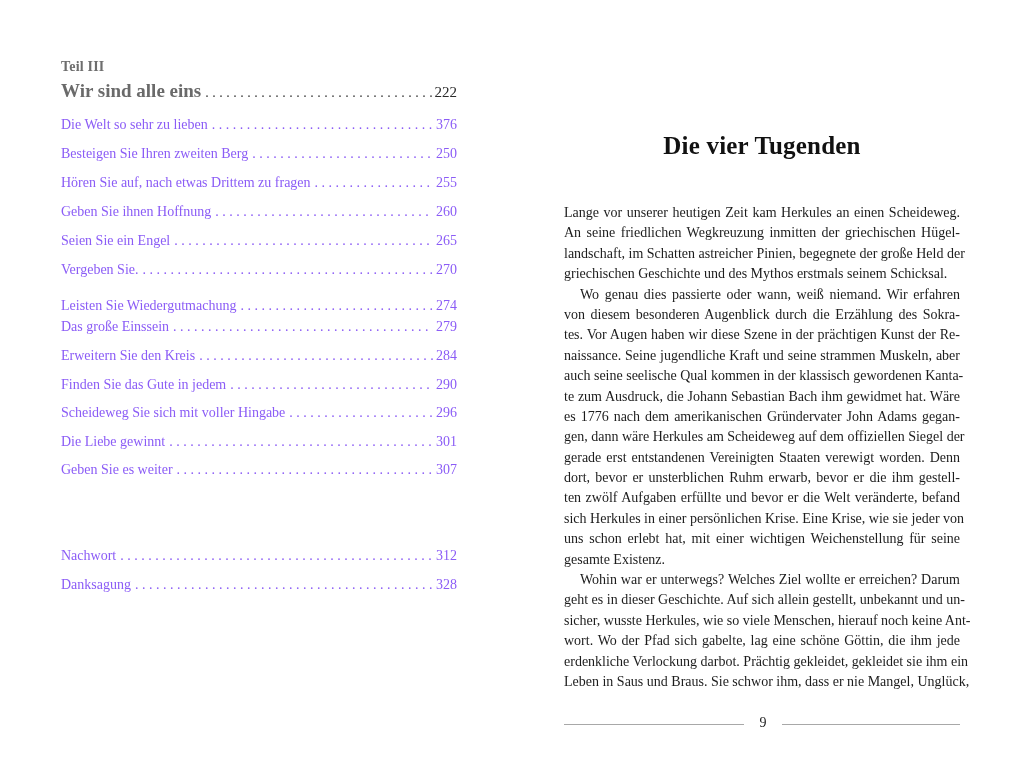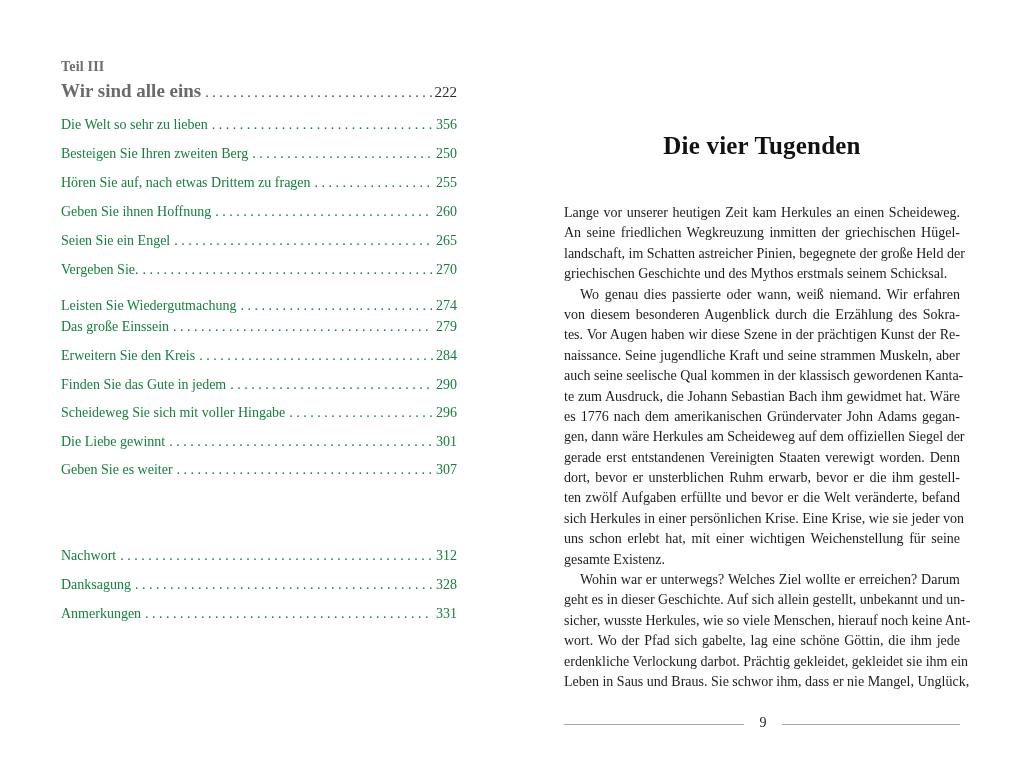--- a/index.html
+++ b/index.html
@@ -59,21 +59,21 @@
       top: 80px;
       font-size: 19px;
       font-weight: bold;
       color: #6a6a6a;
     }
     .toc-part .pg { font-weight: normal; font-size: 15px; color: #2a2a2a; }
     .toc-part .leader { color: #444; font-weight: normal; font-size: 14px; }
 
     .toc-entry {
       font-size: 14px;
-      color: #15803d;
+      color: #8b5cf6;
     }
 
     
     .chapter-title {
       position: absolute;
       left: 54px;
       width: 396px;
       top: 132px;
       text-align: center;
       font-family: Liberation Serif, serif;
@@ -138,21 +138,21 @@
 
   <div class="toc-row toc-part">
     <span class="title">Wir sind alle eins</span>
     <span class="leader"></span>
     <span class="pg">222</span>
   </div>
 
   <div class="toc-row toc-entry" style="top:117px">
     <span class="title">Die Welt so sehr zu lieben</span>
     <span class="leader"></span>
-    <span class="pg">356</span>
+    <span class="pg">376</span>
   </div>
   <div class="toc-row toc-entry" style="top:146px">
     <span class="title">Besteigen Sie Ihren zweiten Berg</span>
     <span class="leader"></span>
     <span class="pg">250</span>
   </div>
   <div class="toc-row toc-entry" style="top:175px">
     <span class="title">Hören Sie auf, nach etwas Drittem zu fragen</span>
     <span class="leader"></span>
     <span class="pg">255</span>
@@ -210,25 +210,20 @@
 
   <div class="toc-row toc-entry" style="top:548px">
     <span class="title">Nachwort</span>
     <span class="leader"></span>
     <span class="pg">312</span>
   </div>
   <div class="toc-row toc-entry" style="top:577px">
     <span class="title">Danksagung</span>
     <span class="leader"></span>
     <span class="pg">328</span>
-  </div>
-  <div class="toc-row toc-entry" style="top:606px">
-    <span class="title">Anmerkungen</span>
-    <span class="leader"></span>
-    <span class="pg">331</span>
   </div>
 </div>
 
 <div class="page page-right">
   <div class="chapter-title">Die vier Tugenden</div>
 
   <div class="body-text">
     <span class="line">Lange vor unserer heutigen Zeit kam Herkules an einen Scheideweg.</span>
     <span class="line">An seine friedlichen Wegkreuzung inmitten der griechischen Hügel-</span>
     <span class="line">landschaft, im Schatten astreicher Pinien, begegnete der große Held der</span>

